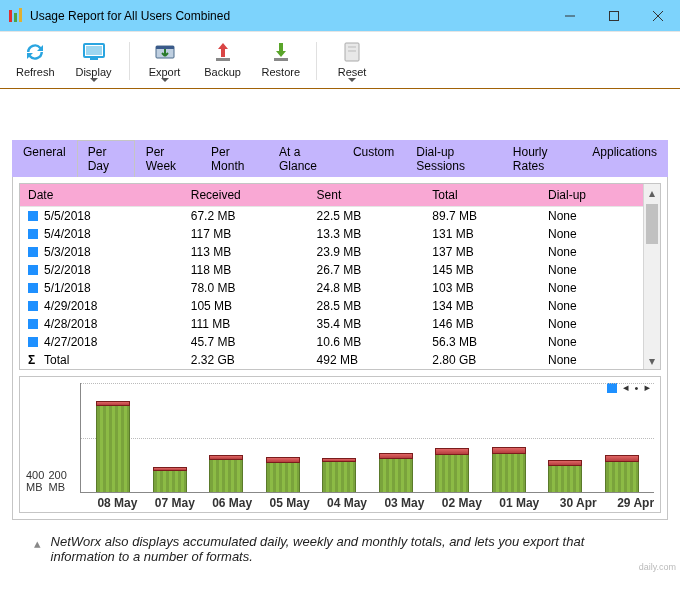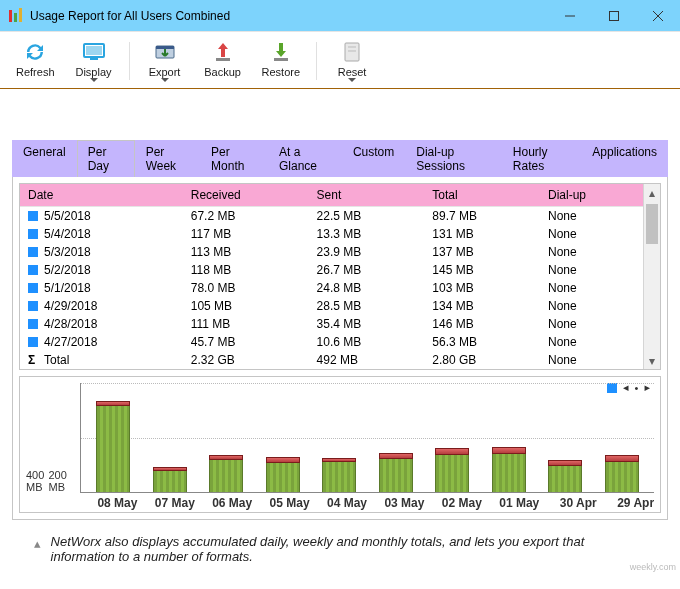--- a/index.html
+++ b/index.html
@@ -290,14 +290,14 @@
         <div class="xlabel">01 May</div>
         <div class="xlabel">30 Apr</div>
         <div class="xlabel">29 Apr</div>
       </div>
   </div>
 </div>
 
 <div class="caption" style="position:relative;">
   <span class="chev">▴</span>
   <span>NetWorx also displays accumulated daily, weekly and monthly totals, and lets you export that information to a number of formats.</span>
-  <span class="watermark">weekly.com</span>
+  <span class="watermark">daily.com</span>
 </div>
 
 </body></html>

